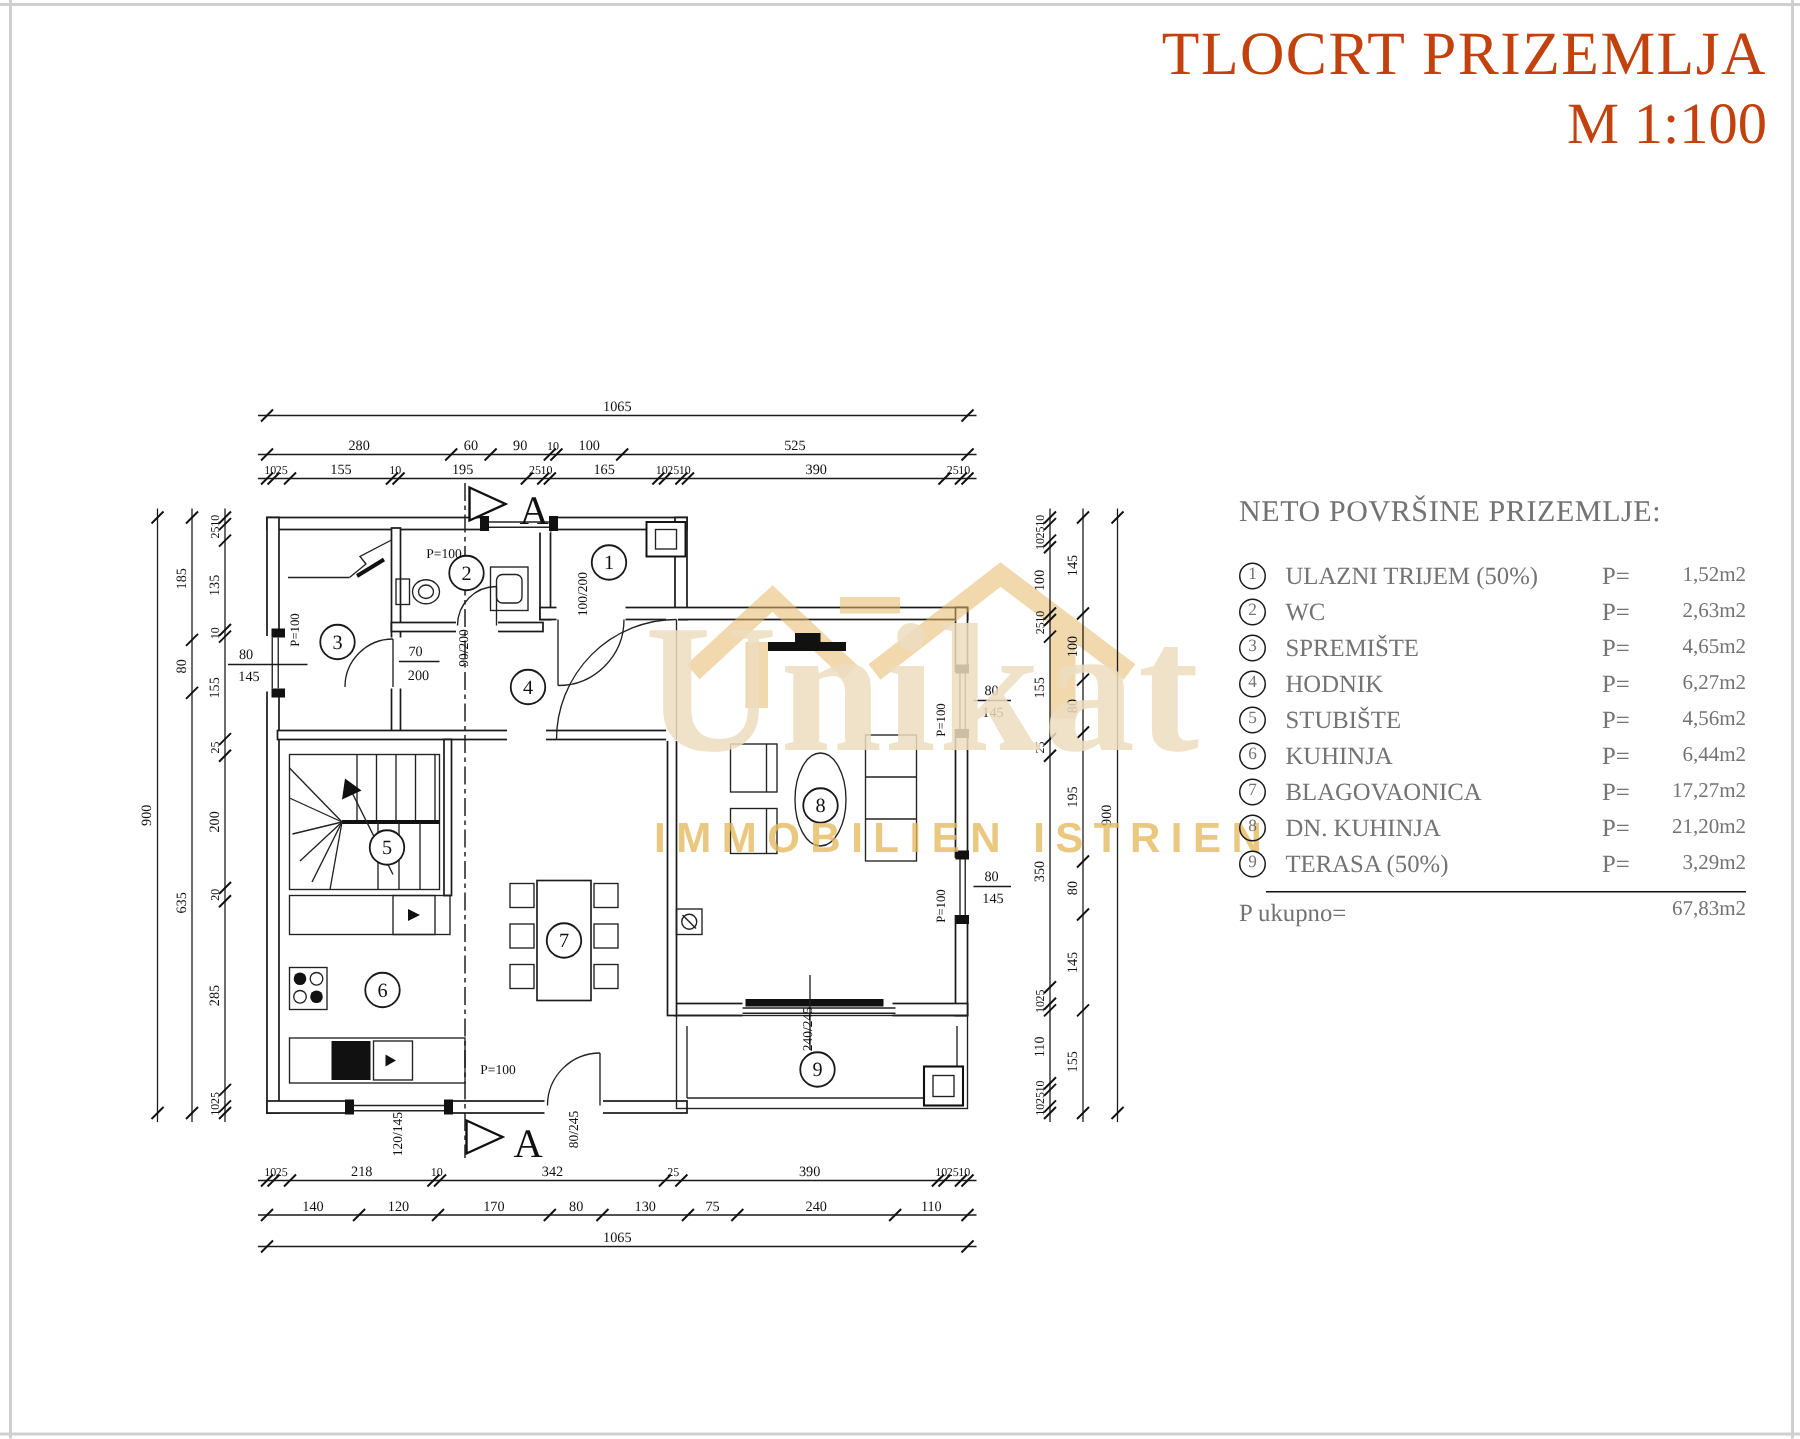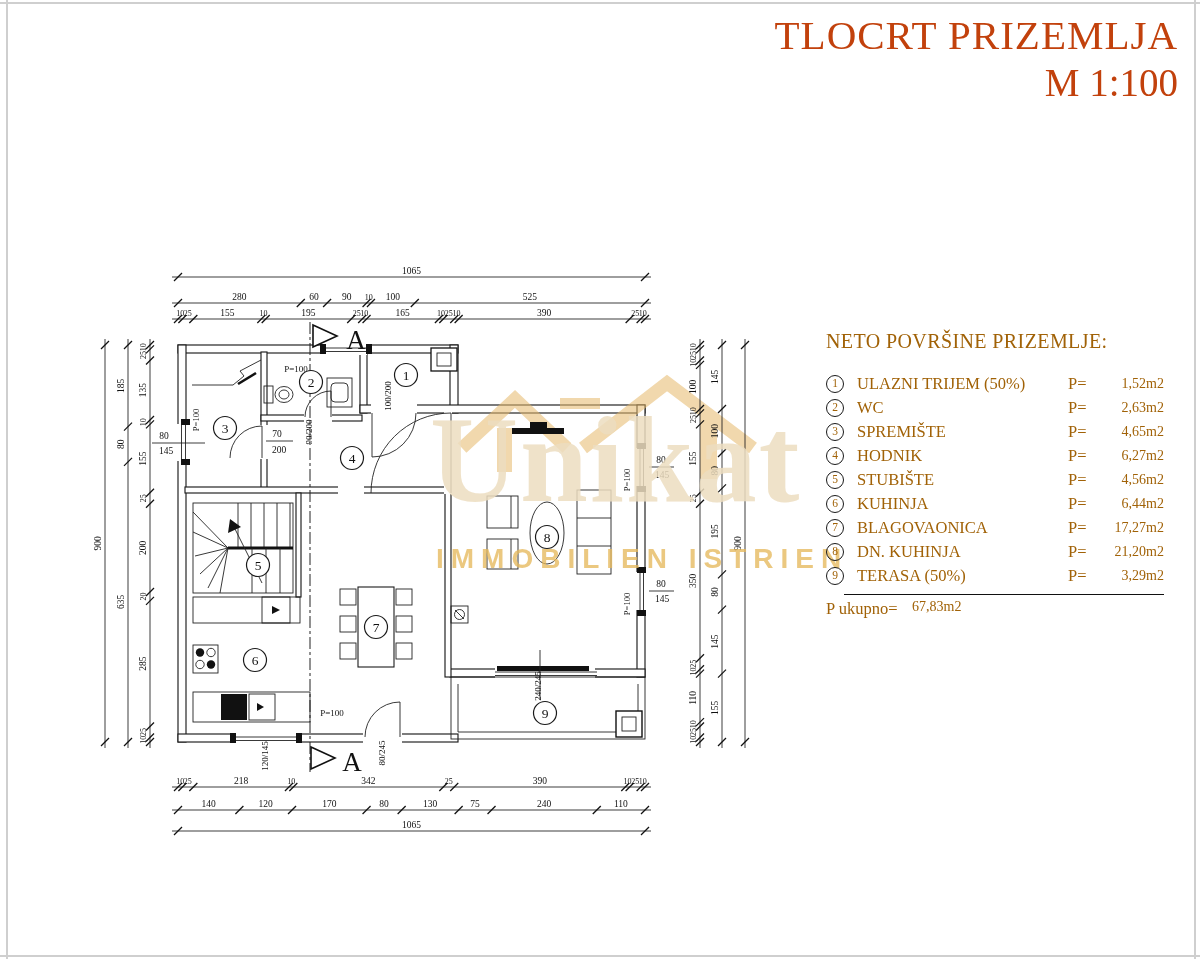--- a/index.html
+++ b/index.html
@@ -8,30 +8,30 @@
   .edge{position:absolute;background:#cfcfcf;}
   #edge-top{left:0;top:2px;width:1200px;height:2px;}
   #edge-left{left:6px;top:0;width:2px;height:959px;}
   #edge-right{left:1194px;top:0;width:2px;height:959px;}
   #edge-bottom{left:0;top:955px;width:1200px;height:2px;}
 
   .titleblock{position:absolute;right:22px;top:12px;text-align:right;line-height:1.16;color:#c2410c;}
   .title-l1{font-size:41px;letter-spacing:1px;}
   .title-l2{font-size:39px;}
 
-  .legend{position:absolute;left:826px;top:330px;width:338px;color:#a16207;}
+  .legend{position:absolute;left:826px;top:330px;width:338px;color:#737373;}
   .lg-heading{font-size:20px;letter-spacing:.4px;margin-bottom:19px;}
   .lg-row{display:flex;align-items:center;height:24px;}
   .lg-circ{width:16px;height:16px;border:1.2px solid #1a1a1a;border-radius:50%;
            font-size:11.5px;line-height:15px;text-align:center;margin-right:13px;flex:none;}
   .lg-name{flex:1;font-size:16.5px;white-space:nowrap;}
   .lg-p{width:32px;font-size:16.5px;}
   .lg-val{width:64px;text-align:right;font-size:14px;}
   .lg-total-line{border-top:1.6px solid #111;margin:6px 0 4px 18px;}
-  .lg-total{display:flex;justify-content:flex-start;font-size:16.5px;}
+  .lg-total{display:flex;justify-content:space-between;font-size:16.5px;}
   .lg-total .lg-val{width:64px;}
 
   #plan-svg{position:absolute;left:0;top:0;}
   .w{fill:#ffffff;stroke:#1c1c1c;stroke-width:1.15;}
   .t{fill:none;stroke:#222222;stroke-width:0.9;}
   .b{fill:#111111;stroke:none;}
   .dim{stroke:#1a1a1a;stroke-width:0.85;fill:none;}
   .tick{stroke:#111111;stroke-width:1.3;}
   .dt{font-family:"Liberation Serif",serif;fill:#111111;text-anchor:middle;}
   .gap{fill:#ffffff;stroke:none;}

